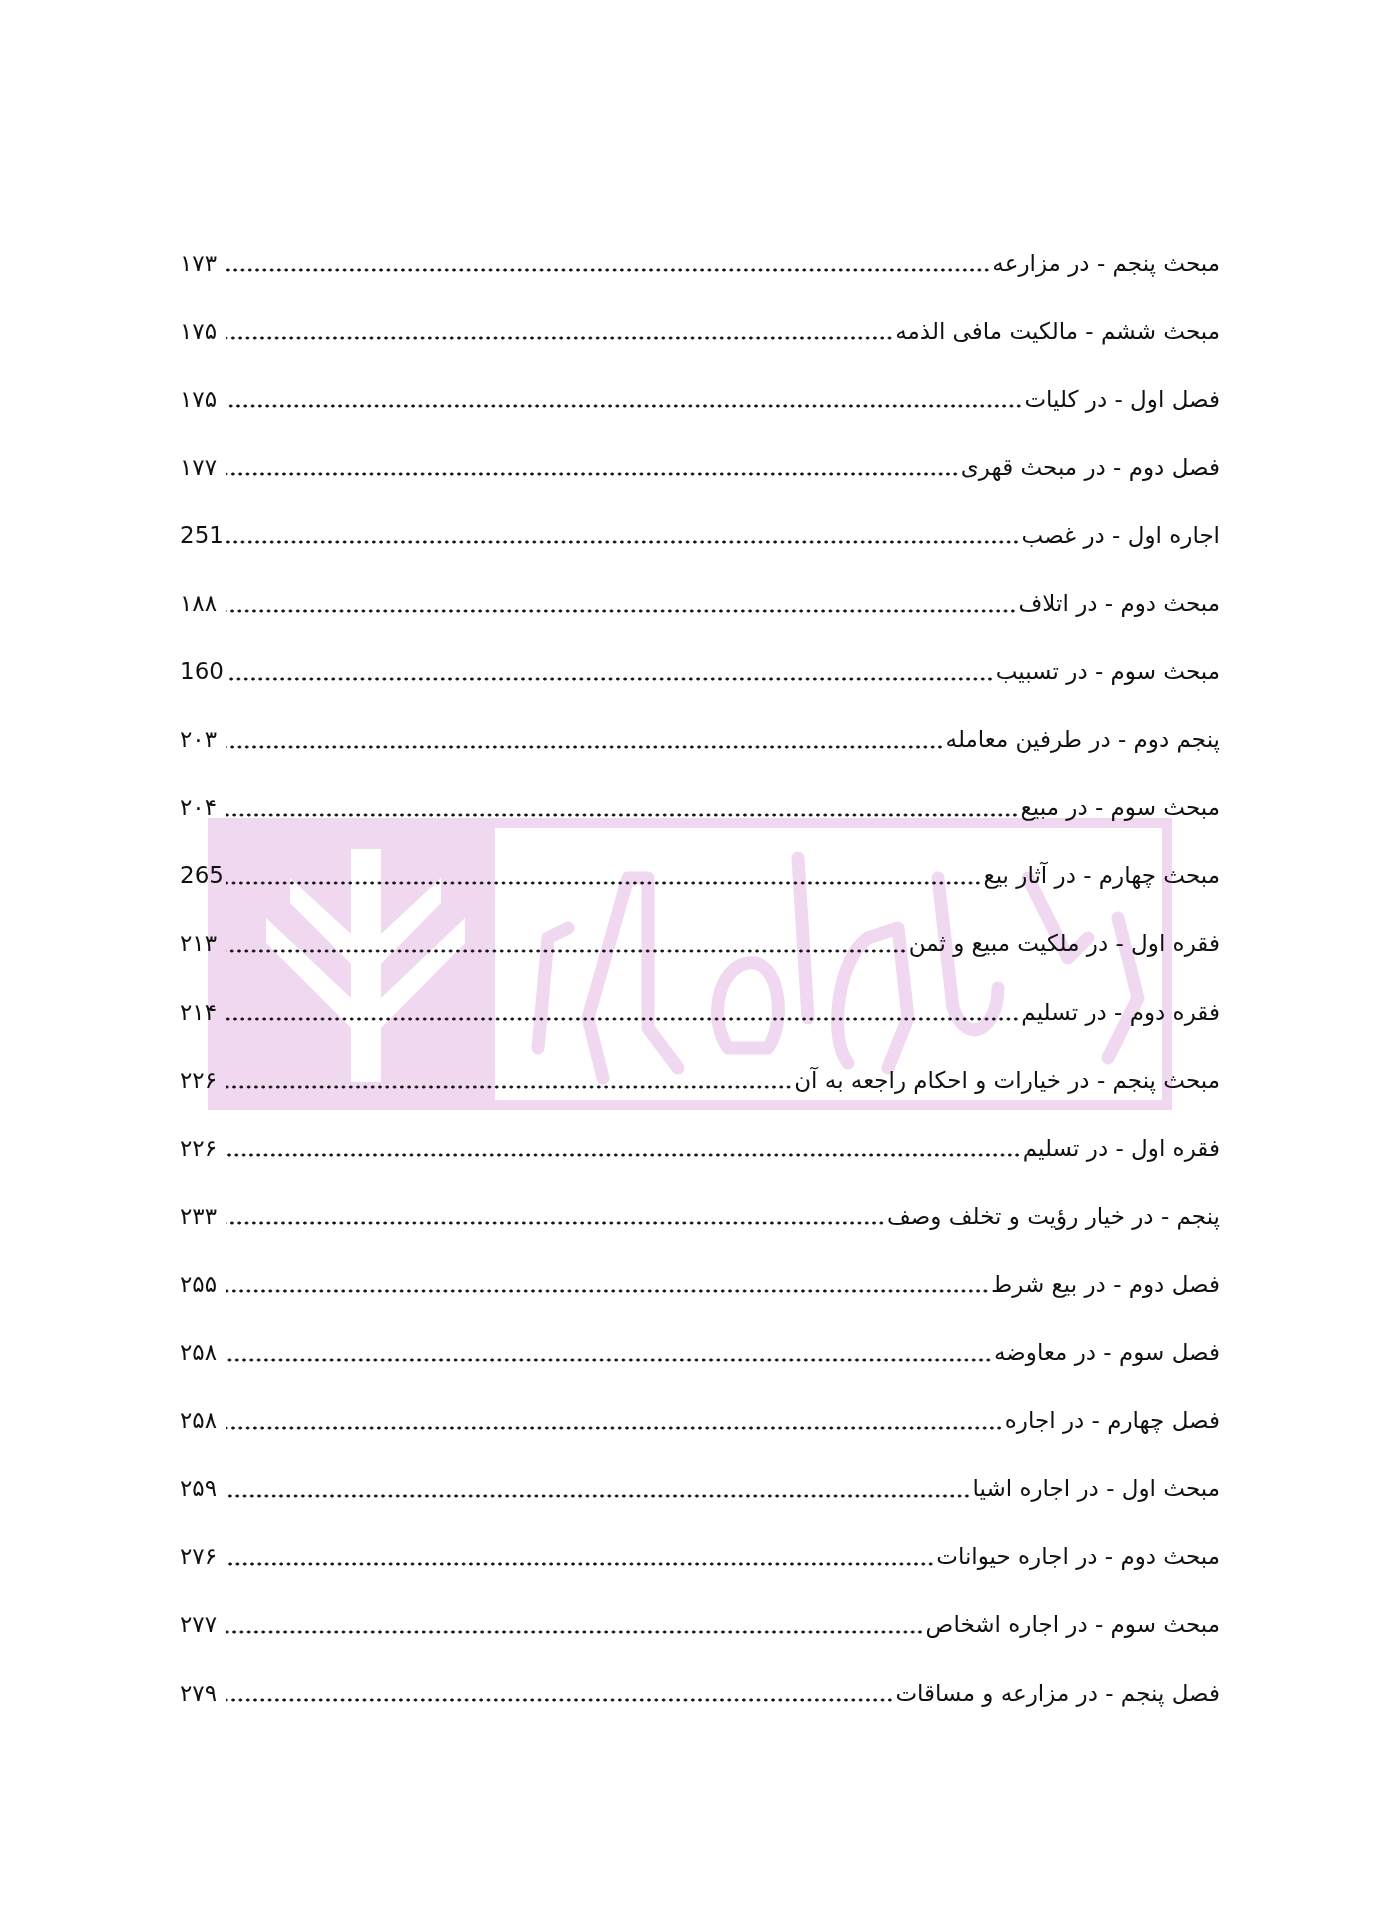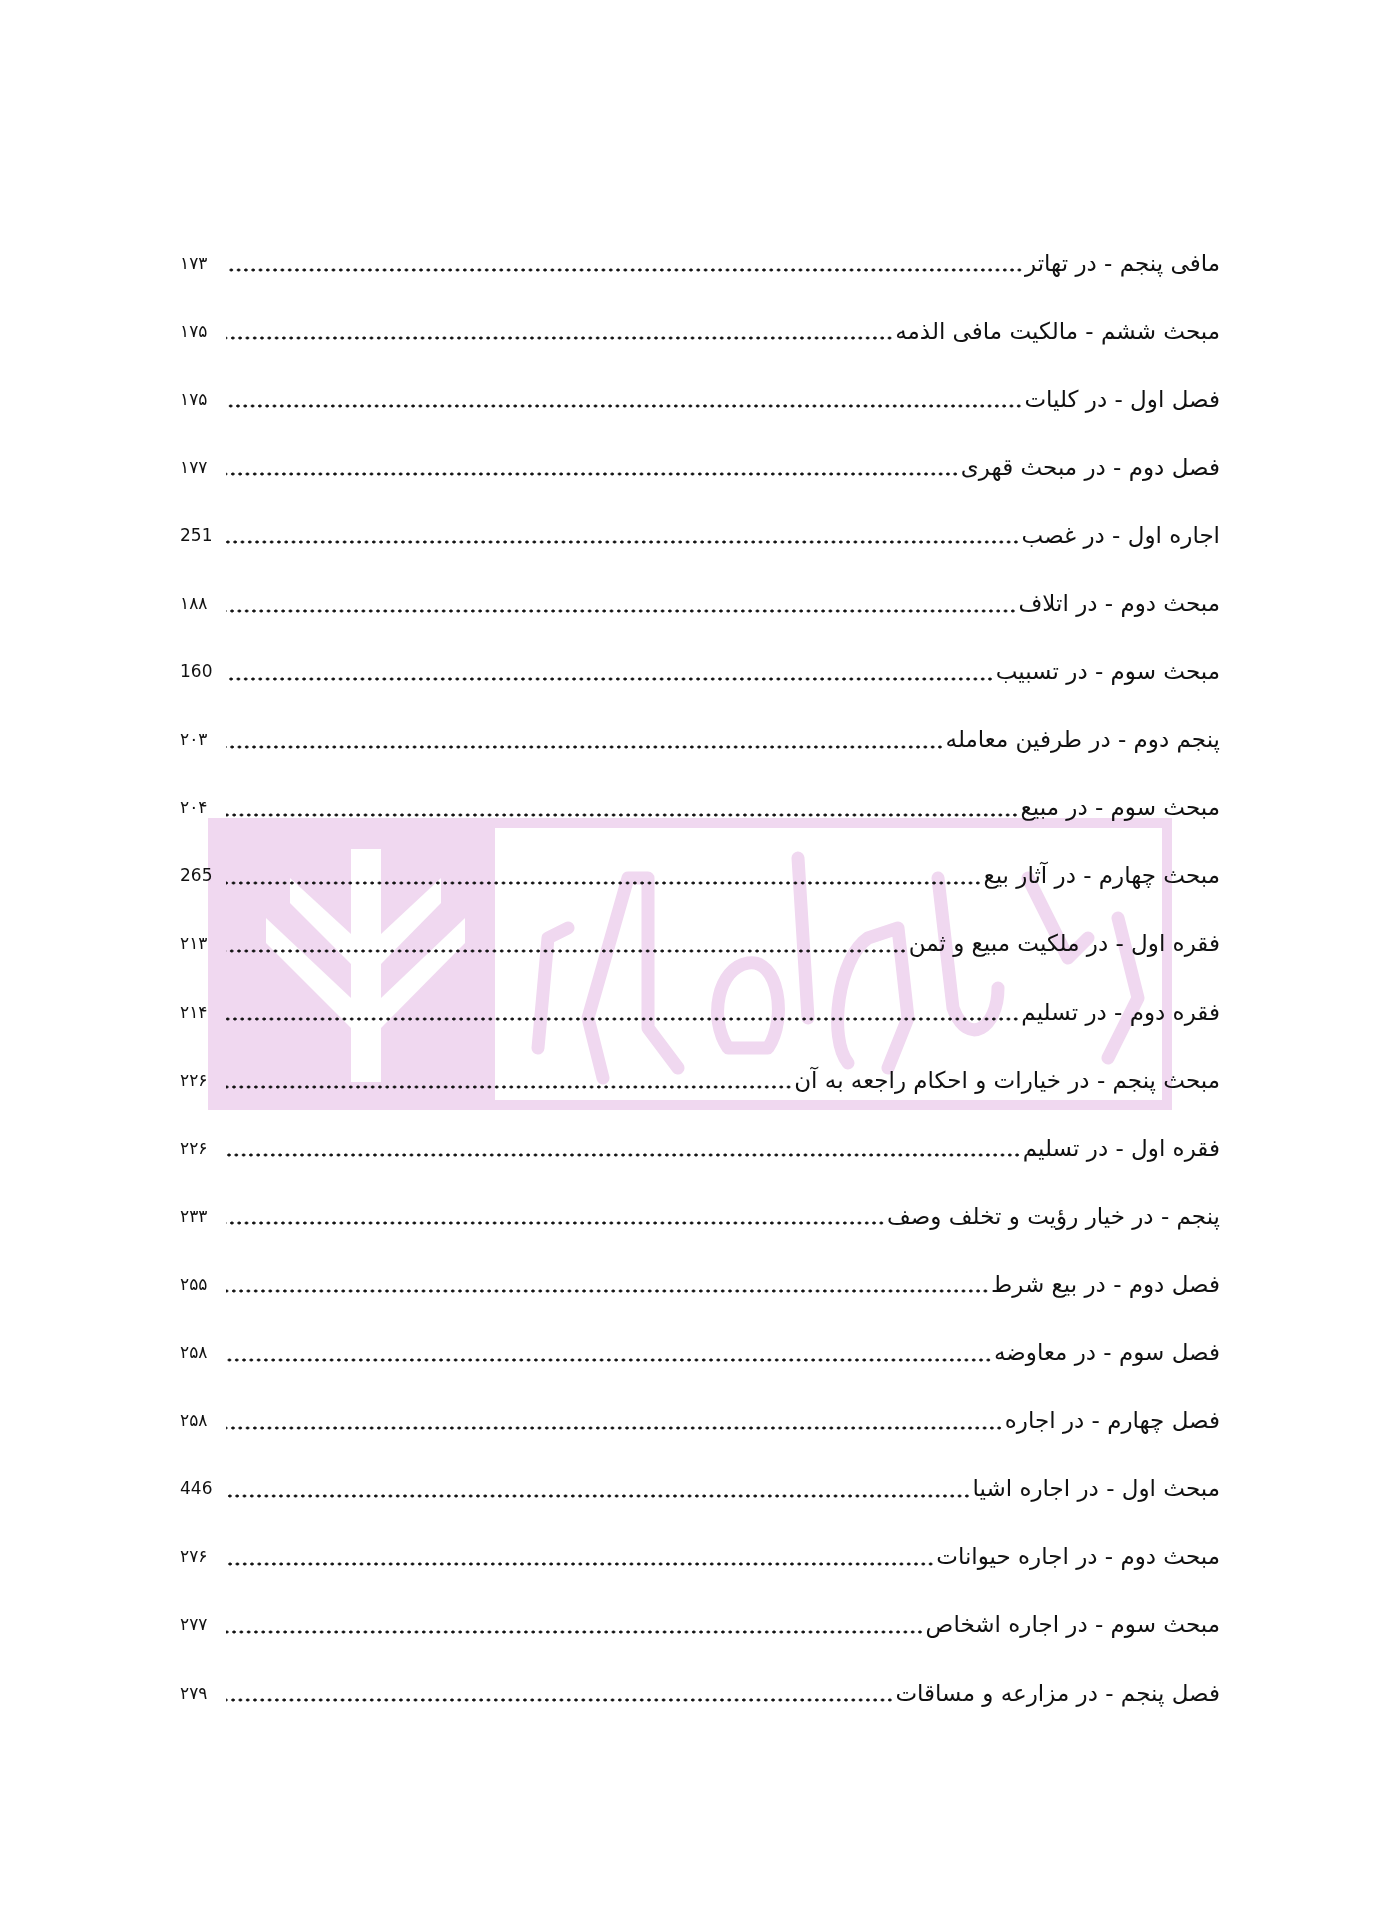--- a/index.html
+++ b/index.html
@@ -51,21 +51,21 @@
     height: 4px;
     margin-top: 14px;
     background-image: radial-gradient(circle, #111 1.4px, transparent 1.7px);
     background-size: 7.3px 4px;
     background-repeat: repeat-x;
     background-position: right center;
   }
   .toc-page {
     direction: rtl;
     white-space: nowrap;
-    font-size: 17px;
+    font-size: 23px;
     line-height: 1;
     flex: 0 0 auto;
     min-width: 44px;
     text-align: left;
     padding-right: 2px;
   }
 </style>
 </head>
 <body>
 
@@ -92,21 +92,21 @@
       <path d="M640,245 C620,220 630,140 660,120 L690,110 L700,200 L680,250"></path>
       <path d="M730,60 L745,190 C760,230 790,210 790,170"></path>
       <path d="M820,60 L860,140 L880,120"></path>
       <path d="M910,100 L930,180 L900,240"></path>
     </g>
   </svg>
 </div>
 
 <div class="toc">
   <div class="toc-row">
-    <span class="toc-title">مافی پنجم - در تهاتر</span>
+    <span class="toc-title">مبحث پنجم - در مزارعه</span>
     <span class="toc-leader"></span>
     <span class="toc-page">۱۷۳</span>
   </div>
   <div class="toc-row">
     <span class="toc-title">مبحث ششم - مالکیت مافی الذمه</span>
     <span class="toc-leader"></span>
     <span class="toc-page">۱۷۵</span>
   </div>
   <div class="toc-row">
     <span class="toc-title">فصل اول - در کلیات</span>
@@ -184,21 +184,21 @@
     <span class="toc-page">۲۵۸</span>
   </div>
   <div class="toc-row">
     <span class="toc-title">فصل چهارم - در اجاره</span>
     <span class="toc-leader"></span>
     <span class="toc-page">۲۵۸</span>
   </div>
   <div class="toc-row">
     <span class="toc-title">مبحث اول - در اجاره اشیا</span>
     <span class="toc-leader"></span>
-    <span class="toc-page">446</span>
+    <span class="toc-page">۲۵۹</span>
   </div>
   <div class="toc-row">
     <span class="toc-title">مبحث دوم - در اجاره حیوانات</span>
     <span class="toc-leader"></span>
     <span class="toc-page">۲۷۶</span>
   </div>
   <div class="toc-row">
     <span class="toc-title">مبحث سوم - در اجاره اشخاص</span>
     <span class="toc-leader"></span>
     <span class="toc-page">۲۷۷</span>

